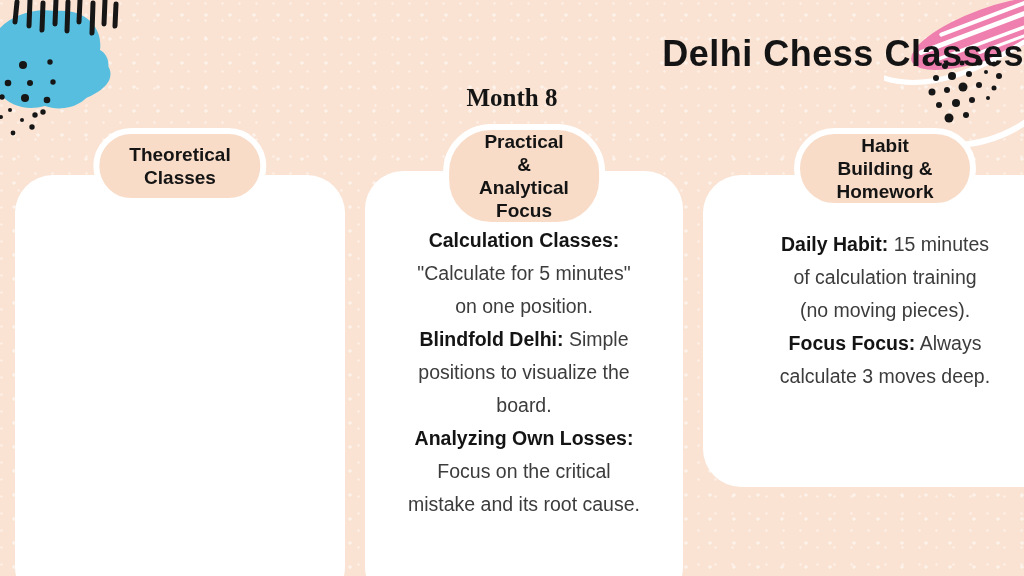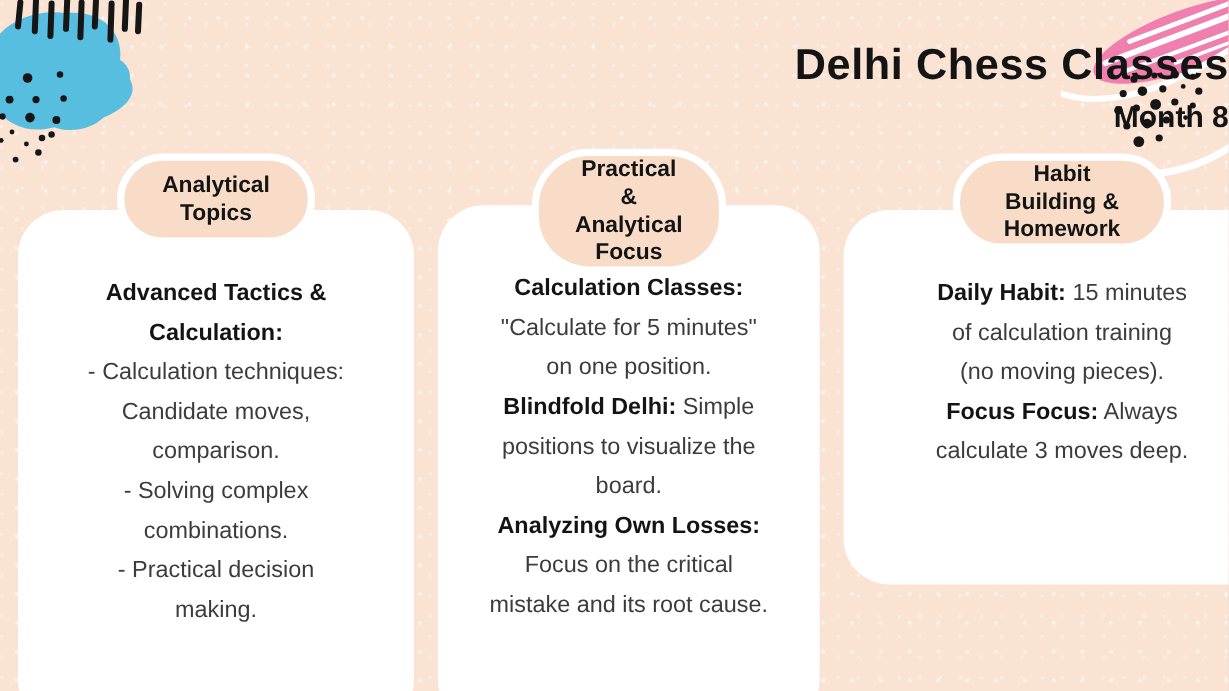--- a/index.html
+++ b/index.html
@@ -15,21 +15,21 @@
   }
   .deco{position:absolute;pointer-events:none;}
   .deco-topleft{left:0;top:0;}
   .deco-topright{right:0;top:0;}
   .title{
     position:absolute;top:33px;left:0;width:100%;margin:0;
     text-align:right;font-size:36px;font-weight:800;color:#141414;letter-spacing:.5px;
   }
   .subtitle{
     position:absolute;top:84px;left:0;width:100%;margin:0;
-    text-align:right;font-size:25px;font-weight:700;color:#141414;
+    text-align:center;font-size:25px;font-weight:700;color:#141414;font-family:Liberation Serif, serif;
   }
   .card{position:absolute;background:#ffffff;border-radius:38px;}
   .card1{left:15px;top:175px;width:330px;height:430px;}
   .card2{left:365px;top:171px;width:318px;height:434px;}
   .card3{left:703px;top:175px;width:364px;height:312px;}
   .pill{
     position:absolute;top:-47px;left:50%;transform:translateX(-50%);
     display:flex;align-items:center;justify-content:center;box-sizing:border-box;
     min-height:76px;padding:0 30px;
     background:#f8dcc8;border:6px solid #ffffff;border-radius:48px;
@@ -115,33 +115,22 @@
       <circle cx="65" cy="118" r="4.5"></circle>
         <circle cx="82" cy="115" r="3"></circle>
     </g>
   </svg>
 
   <h1 class="title">Delhi Chess Classes</h1>
   <h2 class="subtitle">Month 8</h2>
 
   <section class="card card1">
     <div class="pill">
-      <span>Analytical Topics</span>
+      <span>Theoretical Classes</span>
     </div>
-    <div class="card-body">
-        <p><b>Advanced Tactics &amp;
-Calculation:</b></p>
-        <p>- Calculation techniques:
-Candidate moves,
-comparison.
-- Solving complex
-combinations.
-- Practical decision
-making.</p>
-      </div>
   </section>
 
   <section class="card card2">
     <div class="pill">
       <span>Practical &amp;
 Analytical Focus</span>
     </div>
     <div class="card-body">
         <p><b>Calculation Classes:</b>
 "Calculate for 5 minutes"

